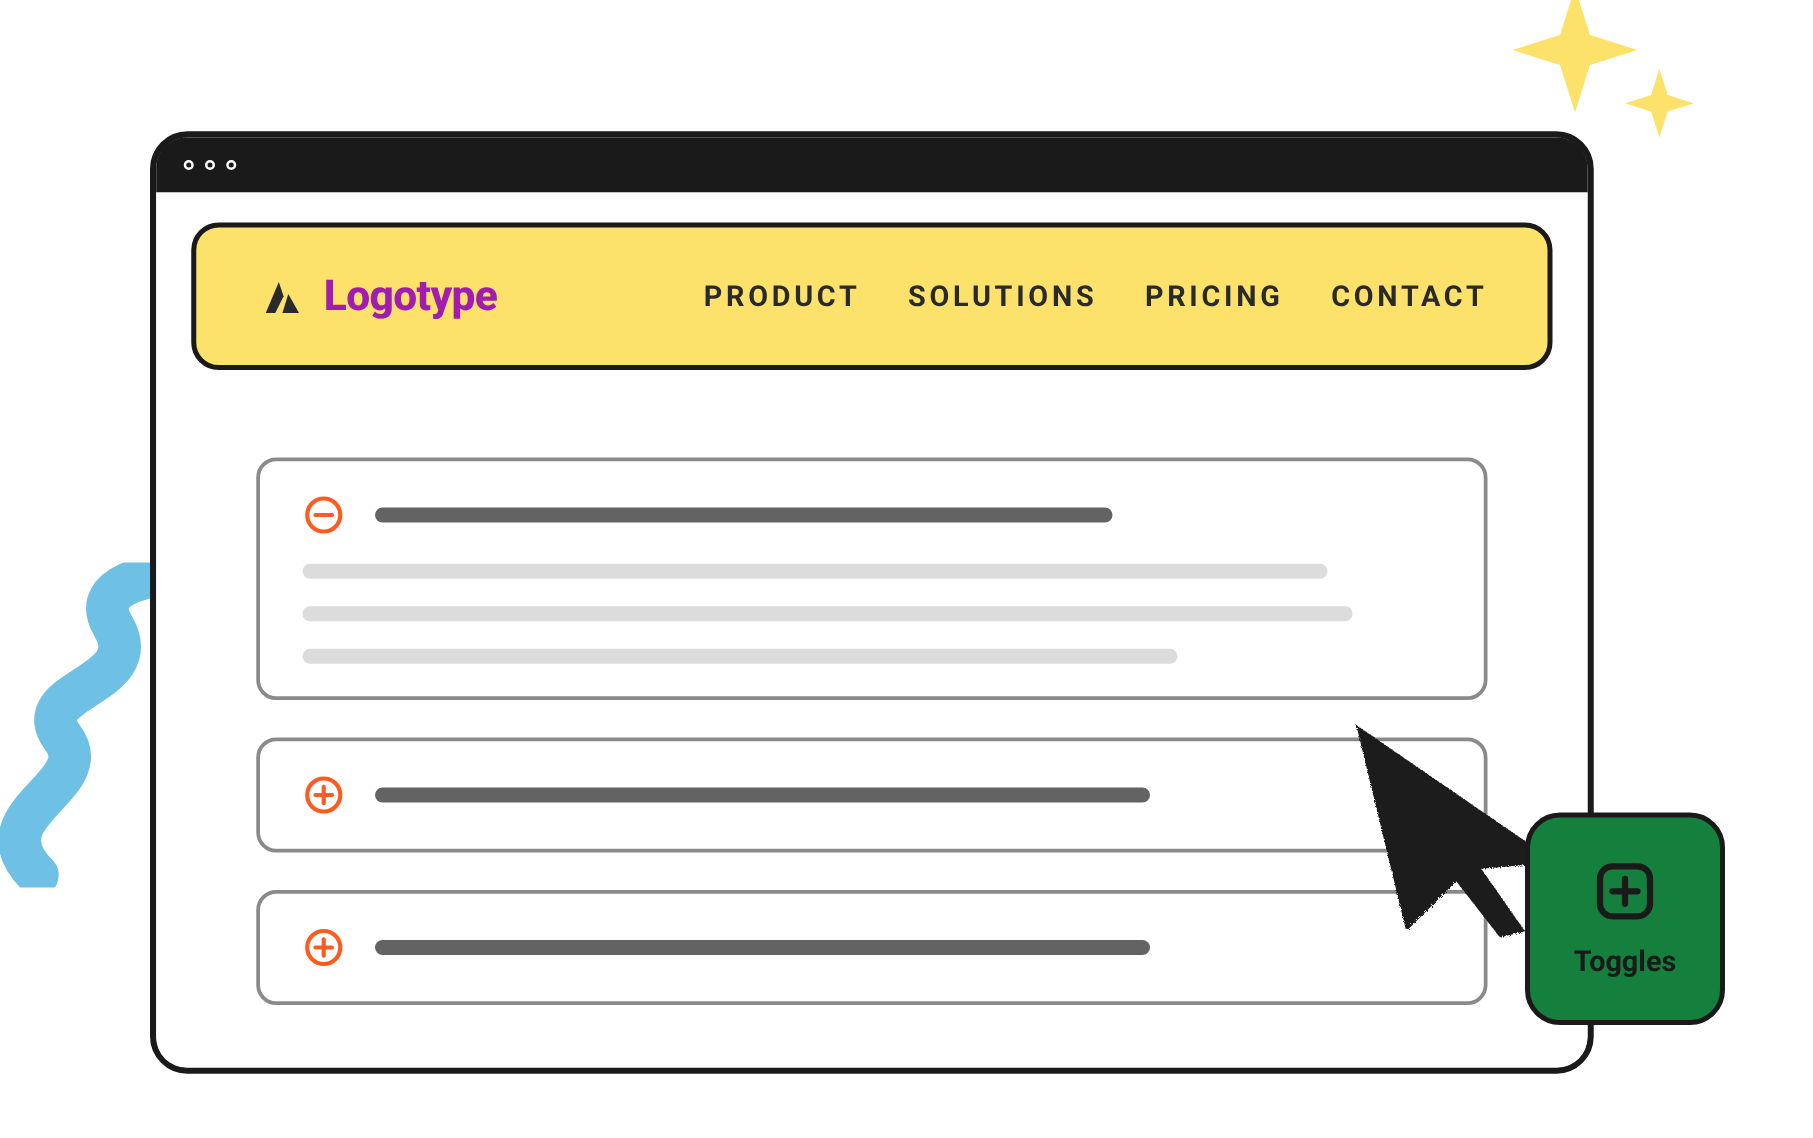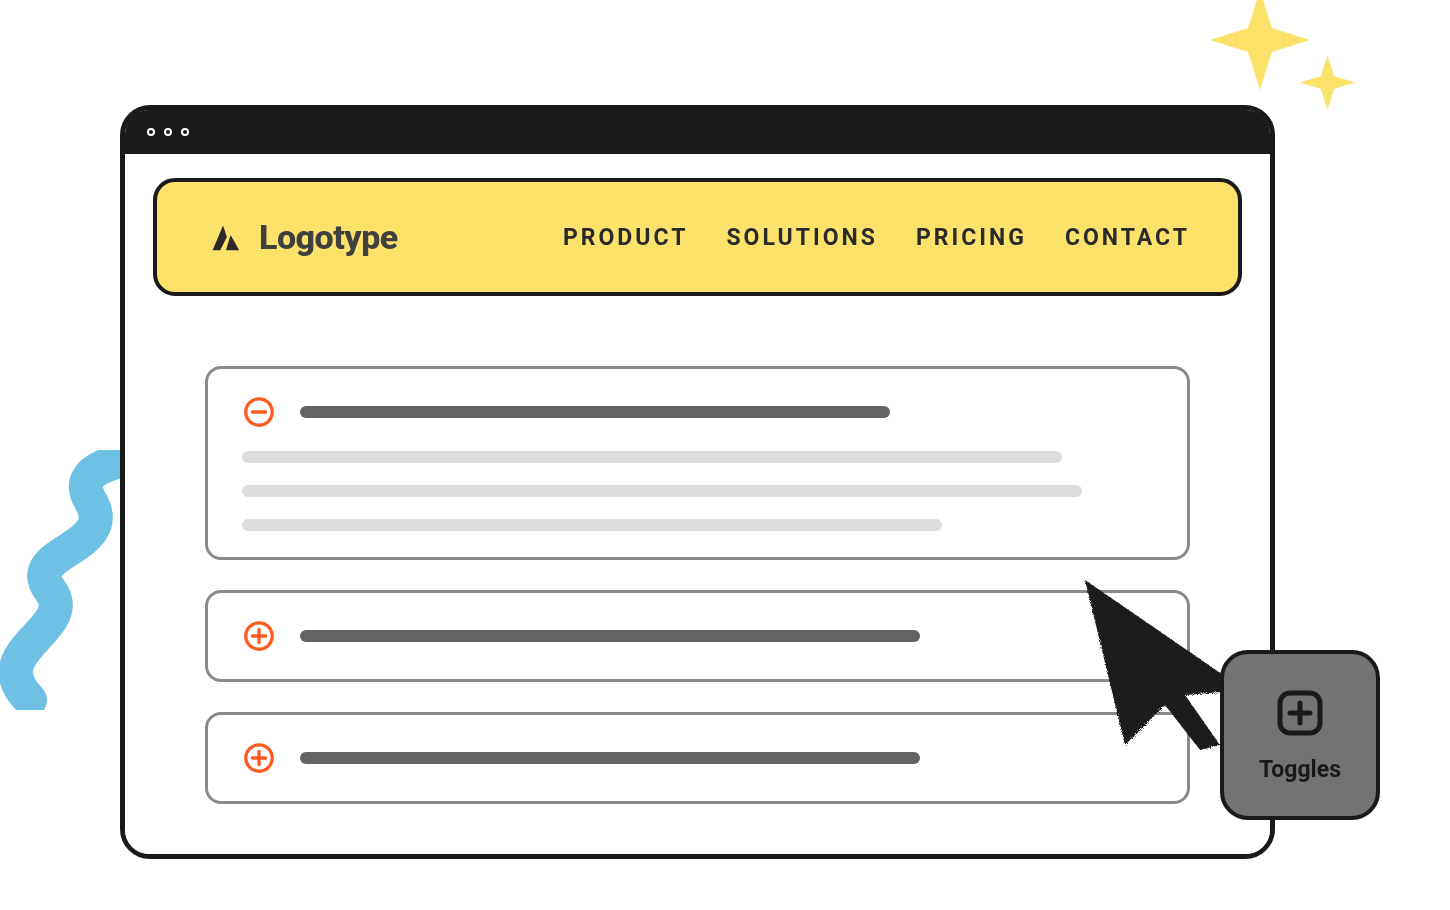--- a/index.html
+++ b/index.html
@@ -84,21 +84,21 @@
     align-items: center;
     gap: 16px;
   }
   .logo-mark {
     width: 38px;
     height: 38px;
   }
   .logo-text {
     font-size: 34px;
     font-weight: 800;
-    color: #404040;
+    color: #a21caf;
     letter-spacing: -0.5px;
   }
   .nav {
     margin-left: auto;
     display: flex;
     gap: 38px;
   }
   .nav-item {
     font-size: 23px;
     font-weight: 700;
@@ -145,21 +145,21 @@
     margin-top: 22px;
   }
 
   
   .toggles-badge {
     position: absolute;
     right: 70px;
     top: 650px;
     width: 160px;
     height: 170px;
-    background: #737373;
+    background: #15803d;
     border: 4px solid #1A1A1A;
     border-radius: 28px;
     display: flex;
     flex-direction: column;
     align-items: center;
     justify-content: center;
     gap: 18px;
     z-index: 5;
   }
   .toggles-icon {

